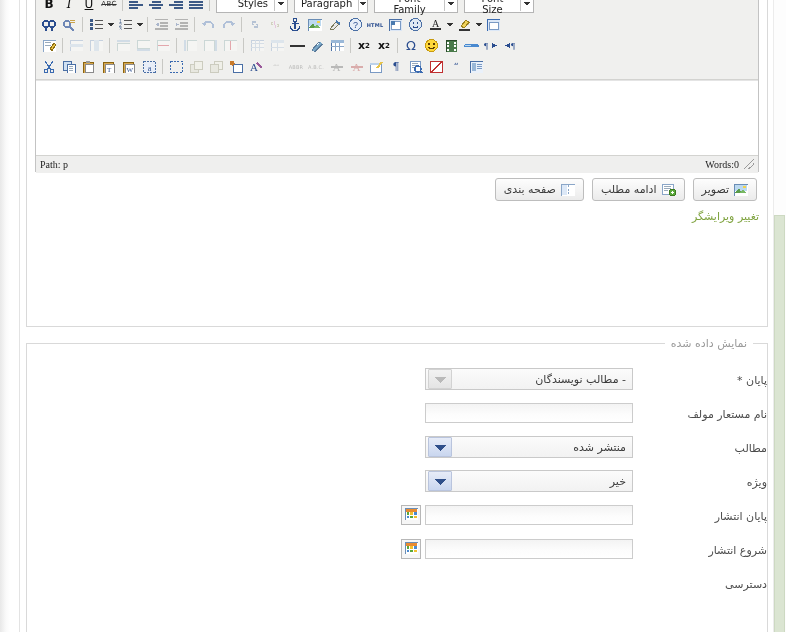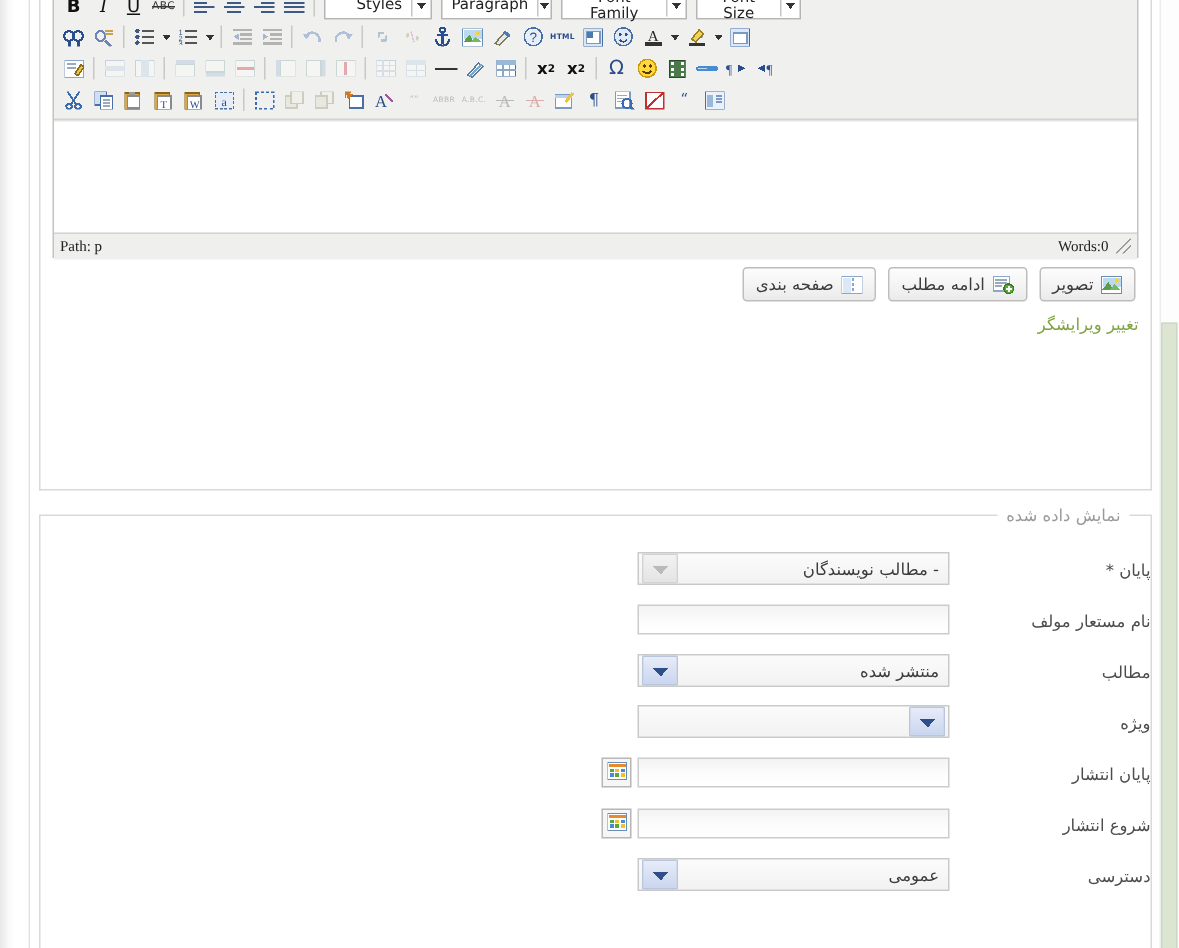--- a/index.html
+++ b/index.html
@@ -702,20 +702,21 @@
                 </svg>
             </span>
           </div>
         </div>
       </div>
 
       <div class="row">
         <div class="lbl">ویژه</div>
         <div class="ctl" style="top:0;">
           <div class="sel">
+            <span class="val">خیر</span>
             <span class="arrow">
               <svg width="11" height="7">
                   <polygon points="0,1 11,1 5.5,7" fill="#2f4f8a"></polygon>
                 </svg>
             </span>
           </div>
         </div>
       </div>
 
       <div class="row">
@@ -755,30 +756,20 @@
                 <rect x="1.5" y="7.6" width="2.6" height="2.4" fill="#4a8ad0"></rect>
                 <rect x="5.2" y="7.6" width="2.6" height="2.4" fill="#5aa83a"></rect>
                 <rect x="8.9" y="7.6" width="2.6" height="2.4" fill="#f0c030"></rect>
               </svg>
           </span>
         </div>
       </div>
 
       <div class="row">
         <div class="lbl">دسترسی</div>
-        <div class="ctl" style="top:0;">
-          <div class="sel">
-            <span class="val">عمومی</span>
-            <span class="arrow">
-              <svg width="11" height="7">
-                  <polygon points="0,1 11,1 5.5,7" fill="#2f4f8a"></polygon>
-                </svg>
-            </span>
-          </div>
-        </div>
       </div>
 
     </div>
   </div>
 
   <div class="scroll-track">
     <div class="scroll-thumb"></div>
   </div>
 
 </div>

